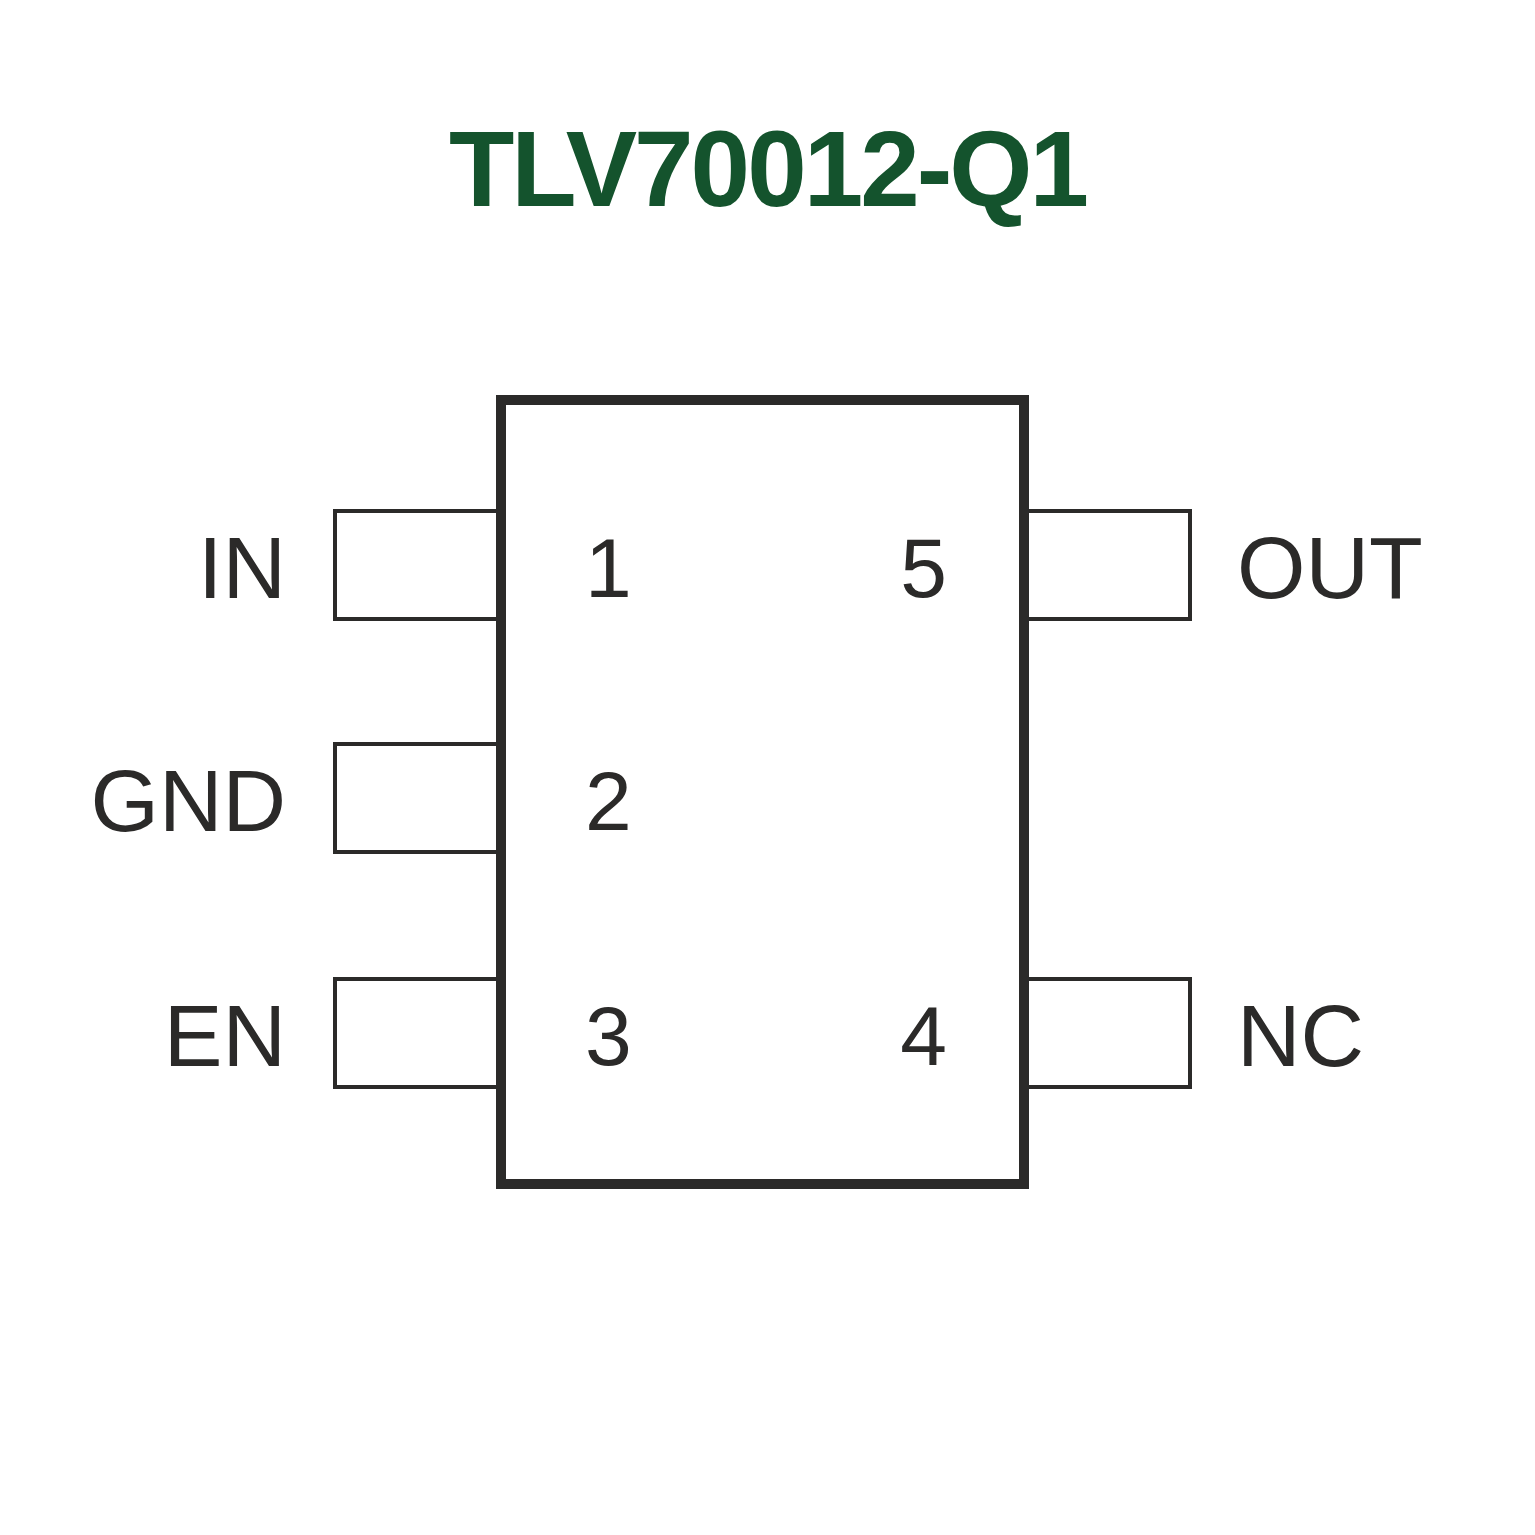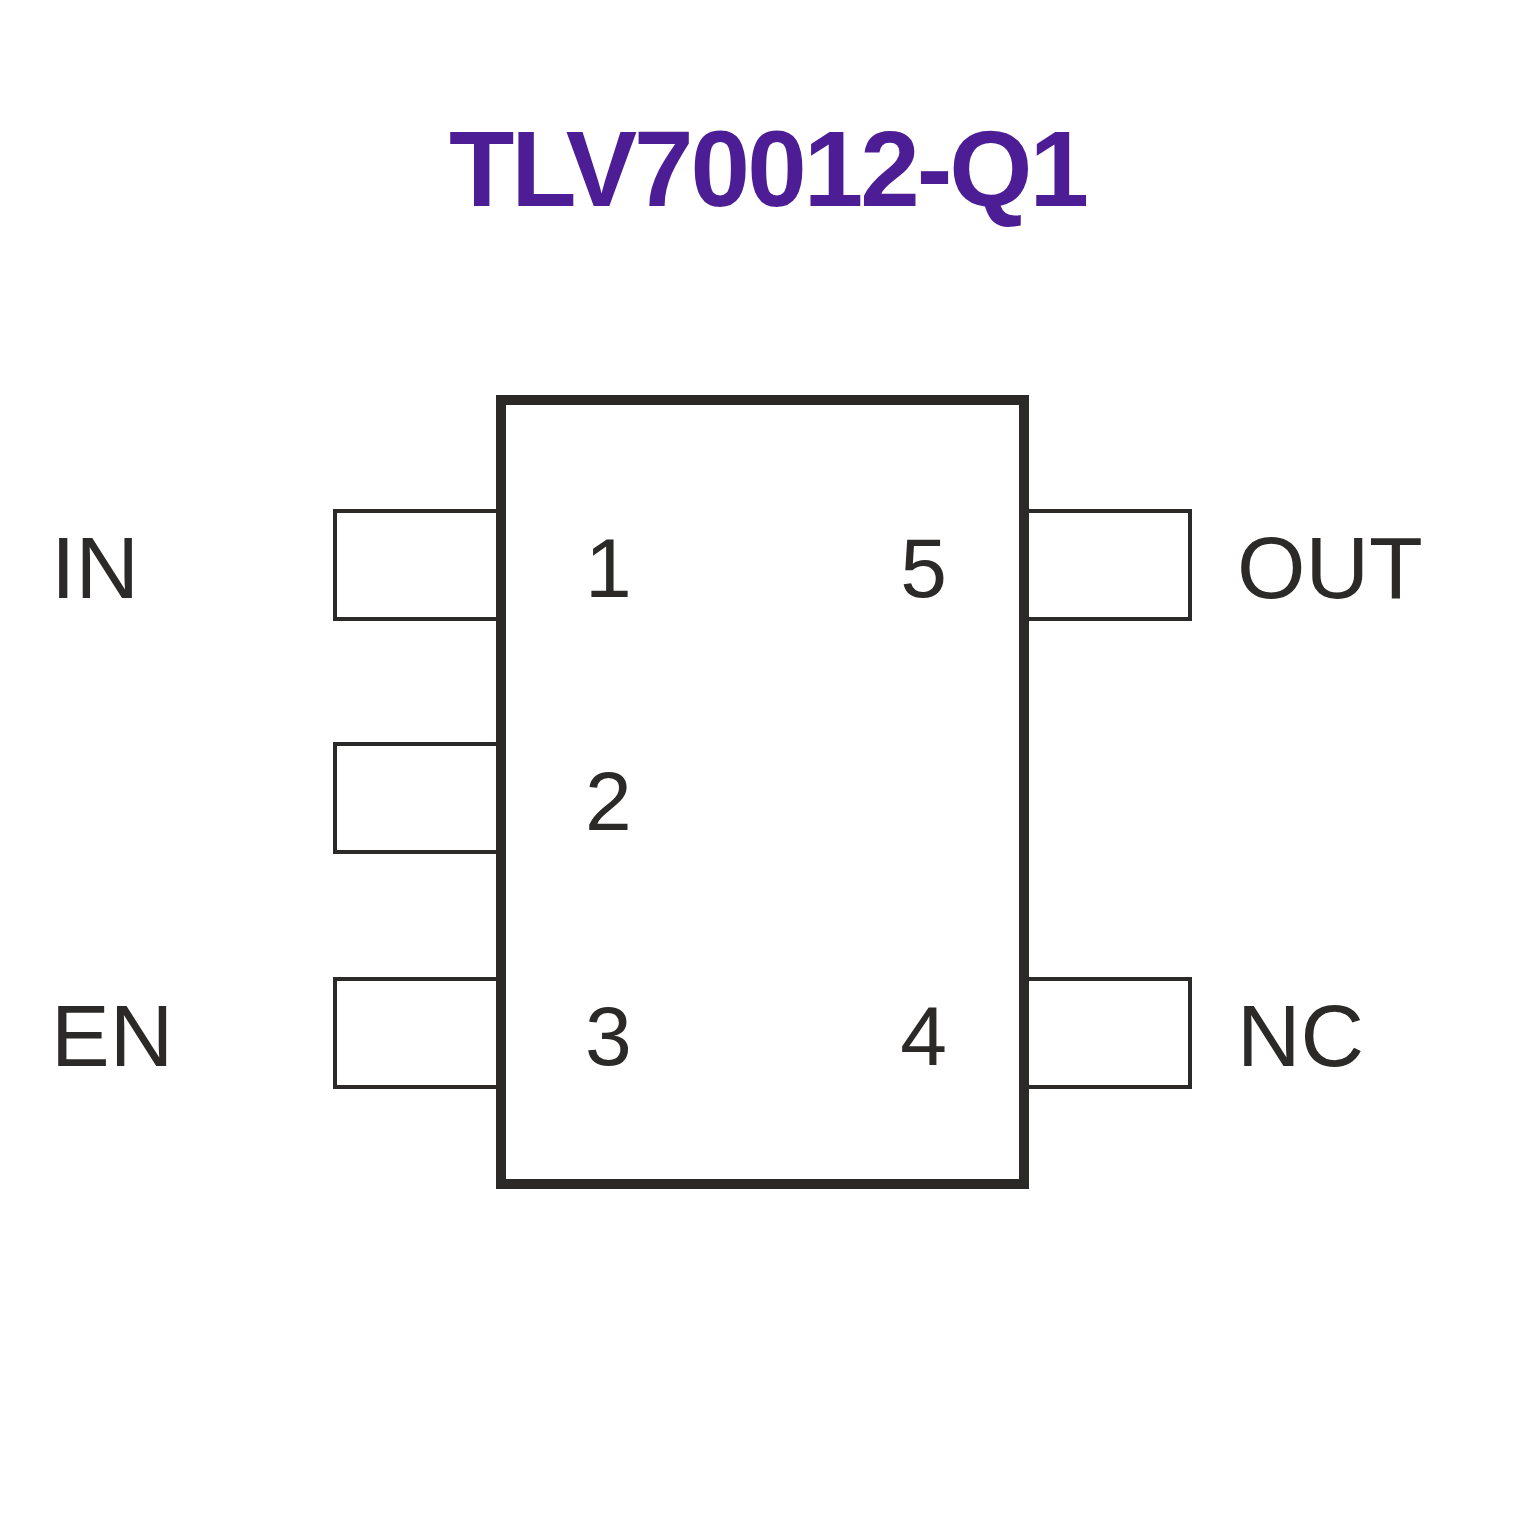--- a/index.html
+++ b/index.html
@@ -19,21 +19,21 @@
   .title {
     position: absolute;
     left: 0;
     top: 116px;
     width: 100%;
     text-align: center;
     font-size: 107px;
     line-height: 107px;
     font-weight: bold;
     letter-spacing: -3px;
-    color: #4c1d95;
+    color: #14532d;
     white-space: nowrap;
   }
   .ic-body {
     position: absolute;
     left: 496px;
     top: 395px;
     width: 533px;
     height: 794px;
     border: 10px solid #2b2a29;
     background: #ffffff;
@@ -70,21 +70,21 @@
   .row3-num { top: 994px; }
 
   .pin-label {
     position: absolute;
     z-index: 3;
     font-size: 88px;
     line-height: 88px;
     color: #2b2a29;
     white-space: nowrap;
   }
-  .label-left  { left: 51px; width: 242px; }
+  .label-left  { left: 44px; width: 242px; text-align: right; }
   .label-right { left: 1237px; }
   .row1-label { top: 524px; }
   .row2-label { top: 757px; }
   .row3-label { top: 992px; }
 </style>
 </head>
 <body>
 
 <div class="canvas">
 
@@ -98,17 +98,18 @@
 
   <div class="ic-body"></div>
 
   <div class="pin-number num-left row1-num">1</div>
   <div class="pin-number num-left row2-num">2</div>
   <div class="pin-number num-left row3-num">3</div>
   <div class="pin-number num-right row1-num">5</div>
   <div class="pin-number num-right row3-num">4</div>
 
   <div class="pin-label label-left row1-label">IN</div>
+  <div class="pin-label label-left row2-label">GND</div>
   <div class="pin-label label-left row3-label">EN</div>
   <div class="pin-label label-right row3-label">NC</div>
   <div class="pin-label label-right row1-label">OUT</div>
 
 </div>
 
 </body></html>

